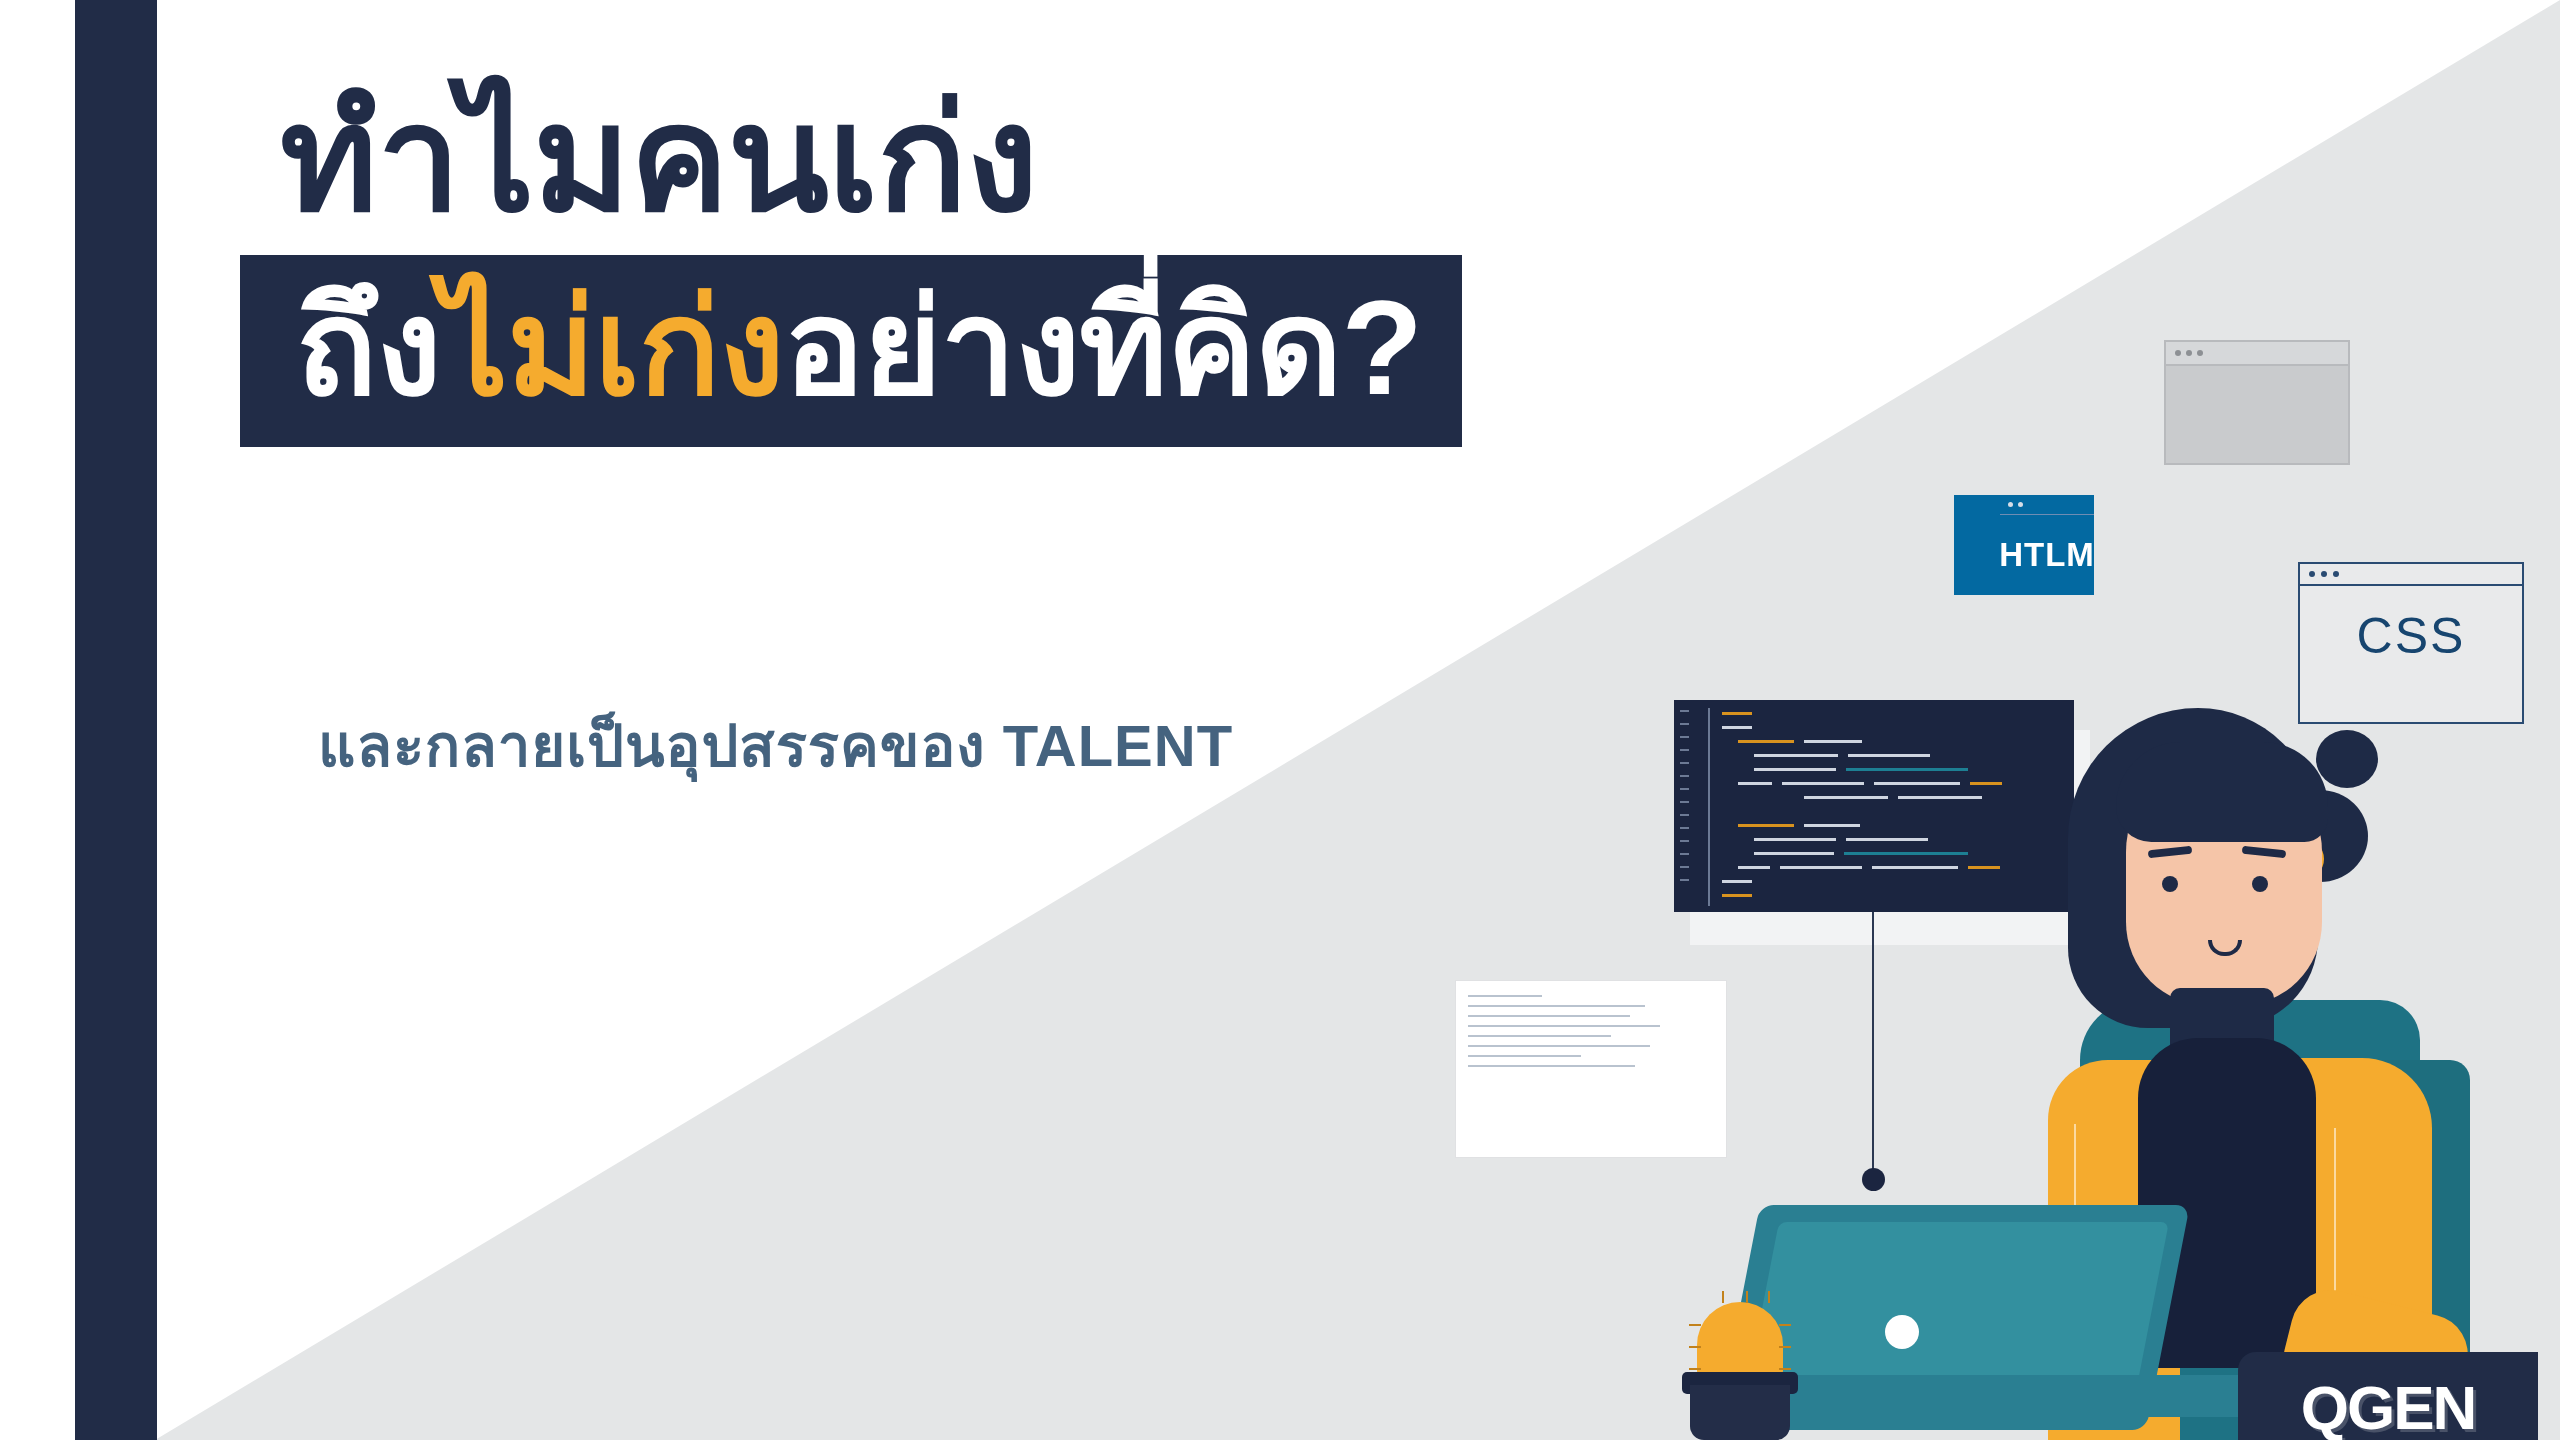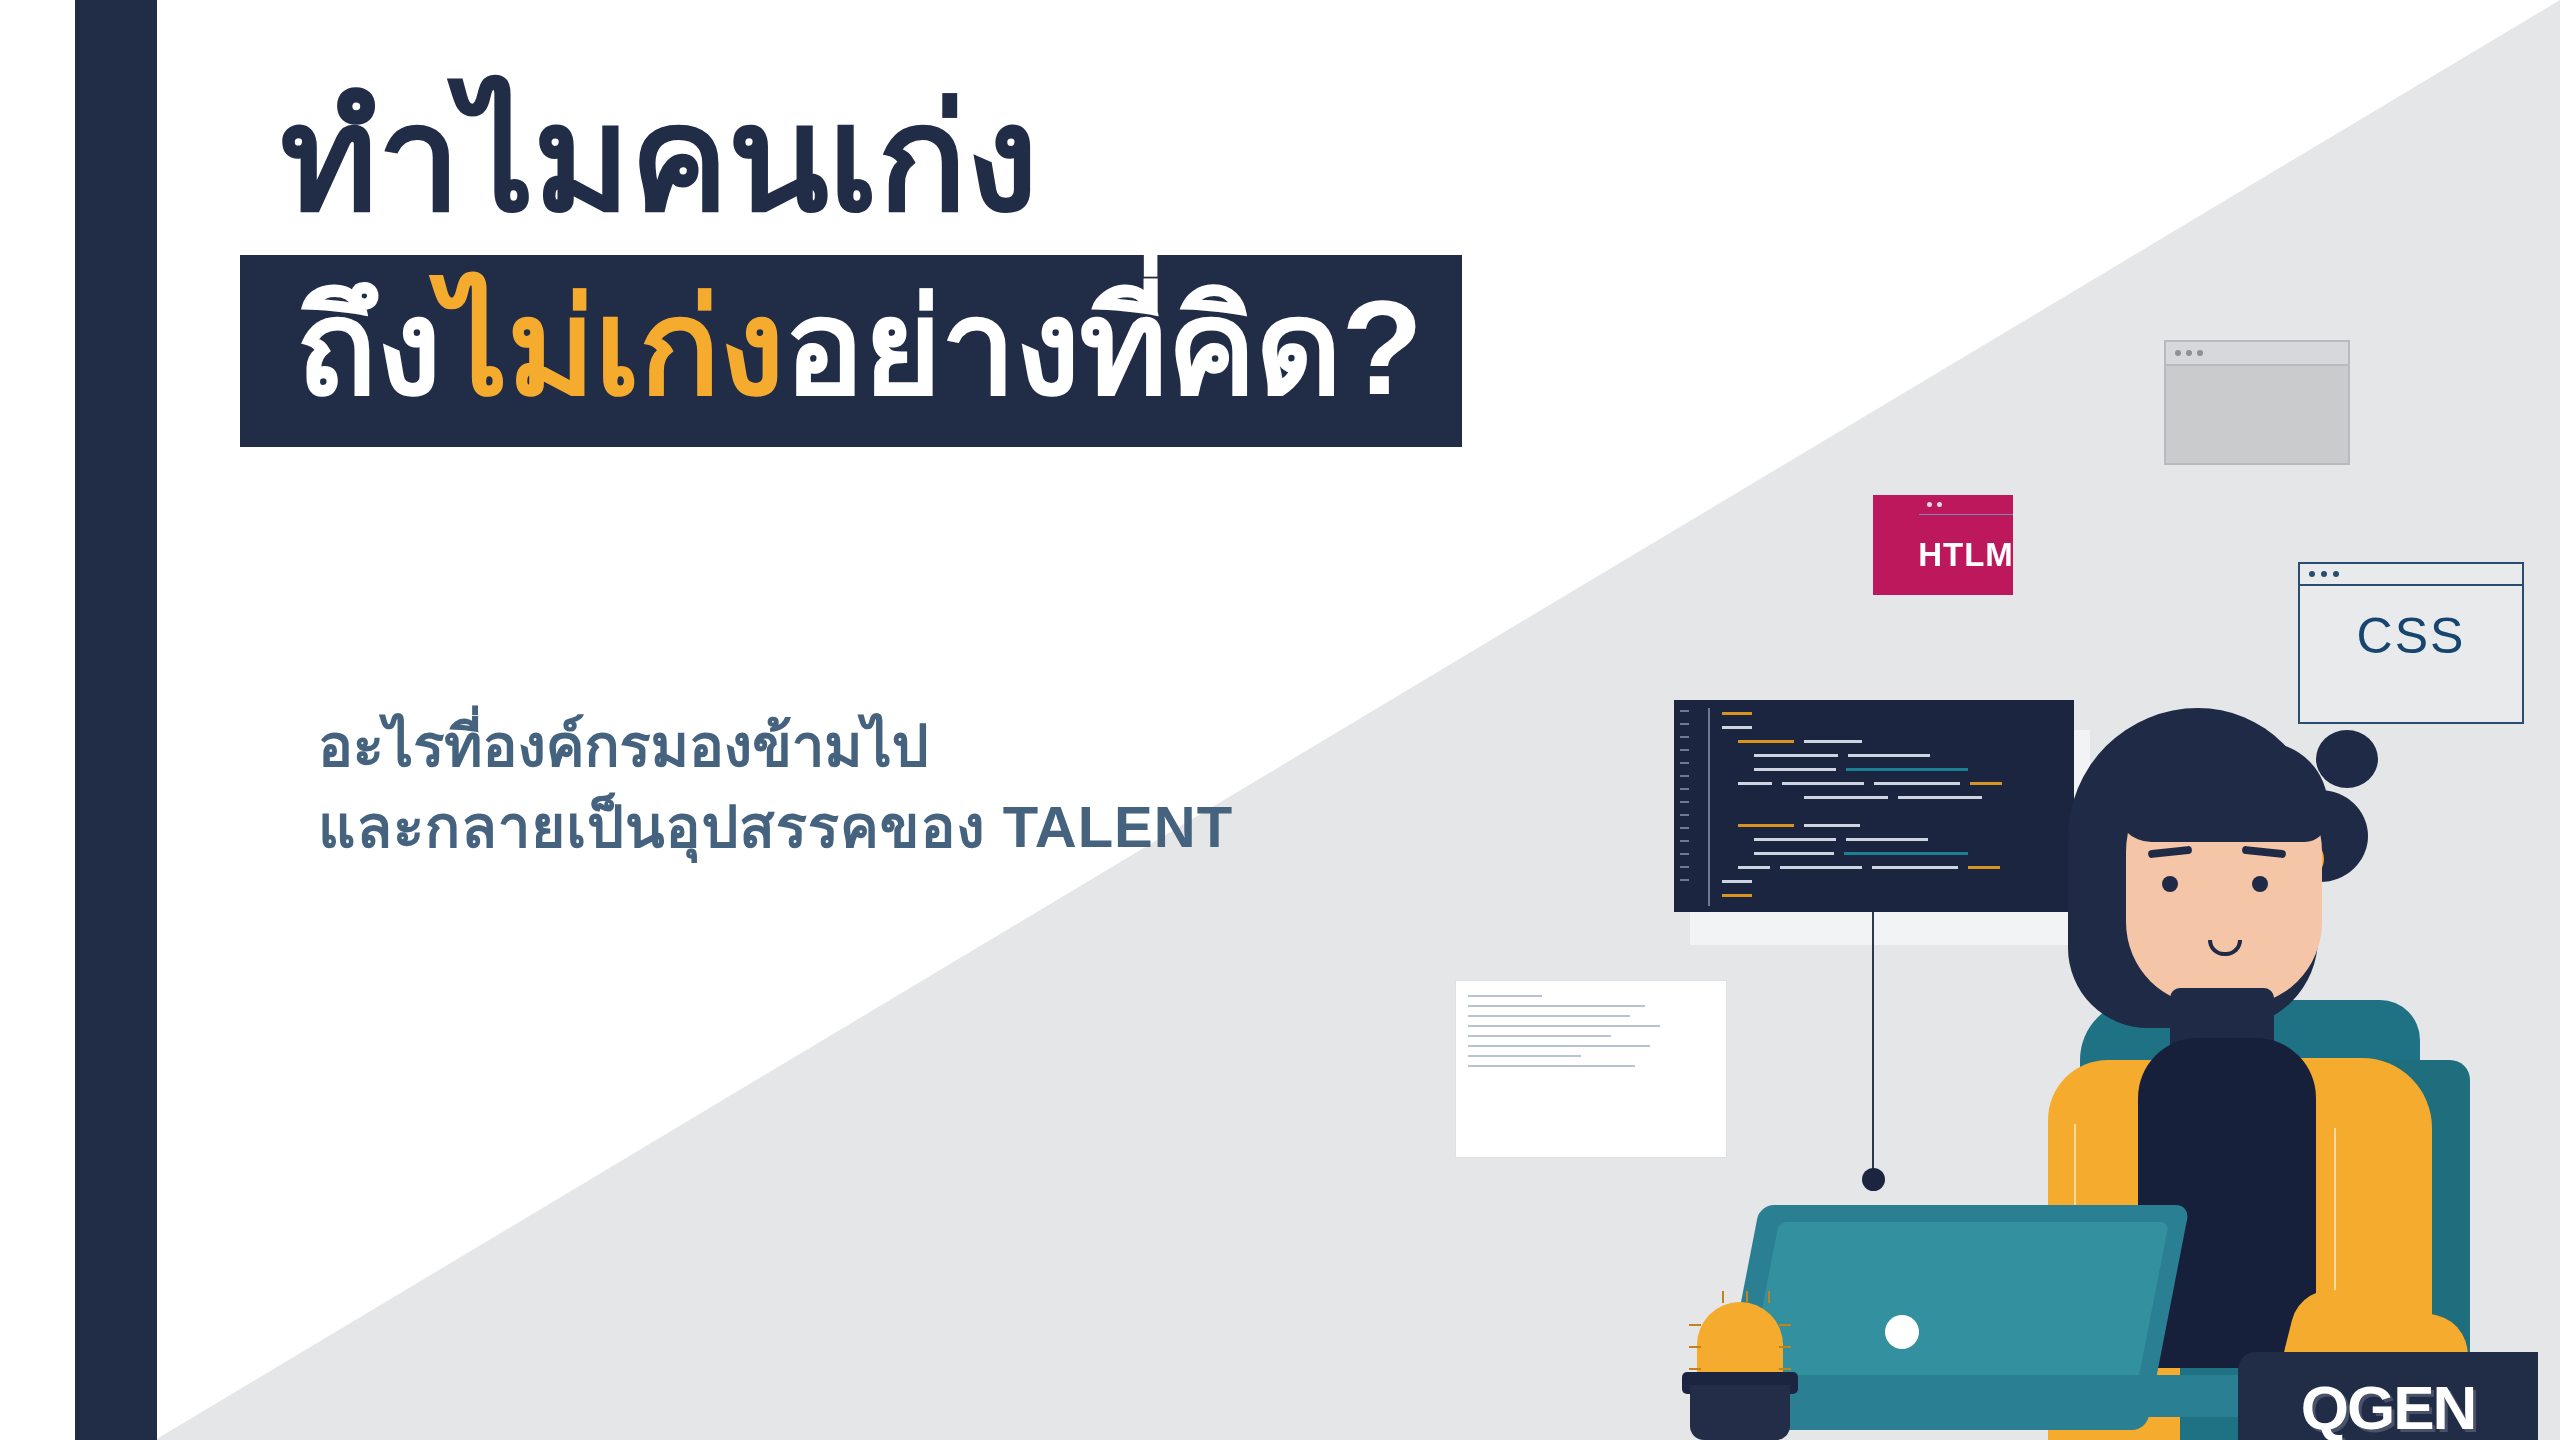--- a/index.html
+++ b/index.html
@@ -61,22 +61,22 @@
     background:#c9cbcd; border:2px solid #b8babd;
   }
   .win-grey .bar{
     height:24px; background:#d6d8da; border-bottom:2px solid #b8babd;
     display:flex; align-items:center; gap:5px; padding-left:9px;
   }
   .win-grey .dot{ width:6px; height:6px; border-radius:50%; background:#8d9094; }
 
   
   .win-html{
-    left:1873px; top:495px; width:140px; height:100px;
-    background:#be185d;
+    left:1954px; top:495px; width:140px; height:100px;
+    background:#0369a1;
     padding-left:46px;
   }
   .win-html .bar{
     height:20px; border-bottom:1px solid #6f8db3;
     display:flex; align-items:center; gap:5px; padding-left:8px;
   }
   .win-html .dot{ width:5px; height:5px; border-radius:50%; background:#d6dde7; }
   .win-html .label{
     display:flex; align-items:center; justify-content:center;
     height:80px; color:#ffffff; font-size:33px; font-weight:700; letter-spacing:1px;
@@ -274,21 +274,20 @@
   <div class="left-bar"></div>
 
   <div class="headline-wrap">
     <div class="hl-line1">ทำไมคนเก่ง</div>
     <div class="hl-box">
       <span class="hl-line2">ถึง</span><span class="hl-line2 hl-accent">ไม่เก่ง</span><span class="hl-line2">อย่างที่คิด?</span>
     </div>
   </div>
 
   <div class="sub-wrap">
-    <div class="sub-line">อะไรที่องค์กรมองข้ามไป</div>
     <div class="sub-line sub-latin">และกลายเป็นอุปสรรคของ TALENT</div>
   </div>
 
   <div class="win win-grey">
     <div class="bar">
       <i class="dot"></i>
       <i class="dot"></i>
       <i class="dot"></i>
     </div>
   </div>

